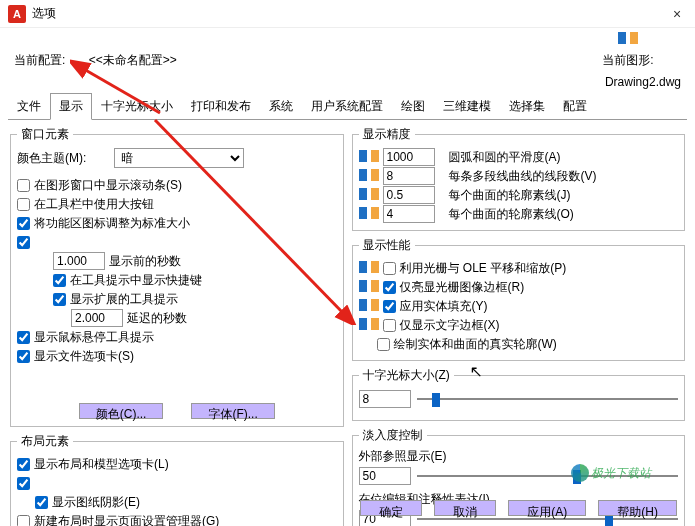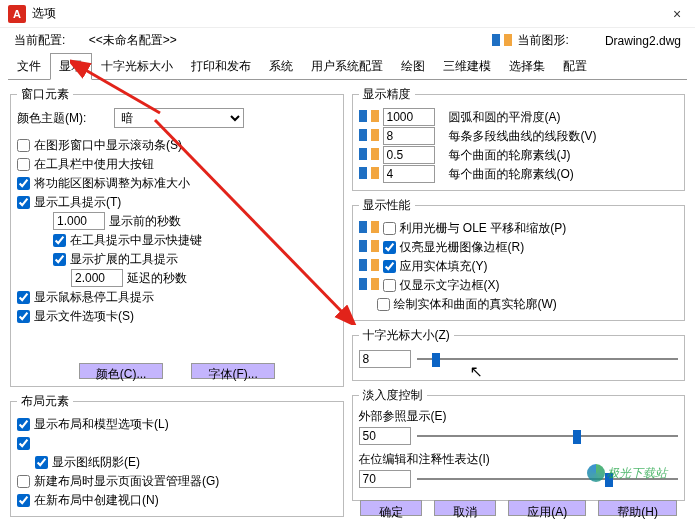--- a/index.html
+++ b/index.html
@@ -29,39 +29,39 @@
 .iconbox::before { content: ""; position: absolute; left: 0; top: 0; width: 8px; height: 12px; background: #1e6fc3; }
 .iconbox::after { content: ""; position: absolute; right: 0; top: 0; width: 8px; height: 12px; background: #f2a640; }
 .ipt { width: 52px; }
 .slider-row { display: flex; align-items: center; gap: 6px; margin: 2px 0 6px; }
 .slider-row .ipt2 { width: 52px; border: 1px solid #999; height: 18px; padding: 0 3px; }
 .slider { flex: 1; position: relative; height: 16px; }
 .slider .track { position: absolute; top: 7px; left: 0; right: 0; height: 2px; background: #888; }
 .slider .thumb { position: absolute; top: 2px; width: 8px; height: 14px; background: #0b63c4; }
 .footer { position: absolute; bottom: 10px; right: 18px; display: flex; gap: 12px; }
 .footer .btn { padding: 3px 18px; }
-.watermark { position: absolute; right: 28px; bottom: 44px; color: #2aa84d; font-size: 14px; font-style: italic; opacity: 0.8; display: flex; align-items: center; gap: 2px; }
+.watermark { position: absolute; right: 44px; bottom: 44px; color: #2aa84d; font-size: 14px; font-style: italic; opacity: 0.8; display: flex; align-items: center; gap: 2px; }
 .watermark .sw { width: 18px; height: 18px; border-radius: 50%; background: conic-gradient(#2aa84d,#0b78c8); display: inline-block; }
 .cursor-ptr { position: absolute; right: 212px; top: 362px; font-size: 16px; color: #000; pointer-events: none; }
 .arrow { position: absolute; pointer-events: none; }
 </style>
 </head>
 <body>
 
 <div class="titlebar">
   <div class="logo">A</div>
   <div class="title">选项</div>
   <div class="spacer"></div>
   <div class="close">×</div>
 </div>
 
 <div class="cfgrow">
   <span><span>当前配置:</span>
   <span style="margin-left:20px">&lt;&lt;未命名配置&gt;&gt;</span></span>
-  <span style="margin-left:auto; display:flex; align-items:center; gap:6px;">
+  <span style="margin-left:auto; display:flex; align-items:center; gap:6px;flex-direction:column;">
     <span class="iconbox"></span>
     <span>当前图形:</span>
     <span style="margin-left:30px">Drawing2.dwg</span>
   </span>
 </div>
 
 <div class="tabs" id="tabstrip">
     <div class="tab">文件</div>
     <div class="tab active">显示</div>
     <div class="tab">十字光标大小</div>
@@ -91,21 +91,20 @@
       <div class="row">
           <input type="checkbox" style="">
           <span>在工具栏中使用大按钮</span>
         </div>
       <div class="row">
           <input type="checkbox" checked="" style="">
           <span>将功能区图标调整为标准大小</span>
         </div>
       <div class="row">
           <input type="checkbox" checked="" style="">
-          <span>显示工具提示(T)</span>
         </div>
       <div class="row indent2">
           <input type="text" class="ipt" value="1.000" style="">
           <span>显示前的秒数</span>
         </div>
       <div class="row indent2">
           <input type="checkbox" checked="" style="">
           <span>在工具提示中显示快捷键</span>
         </div>
       <div class="row indent2">

